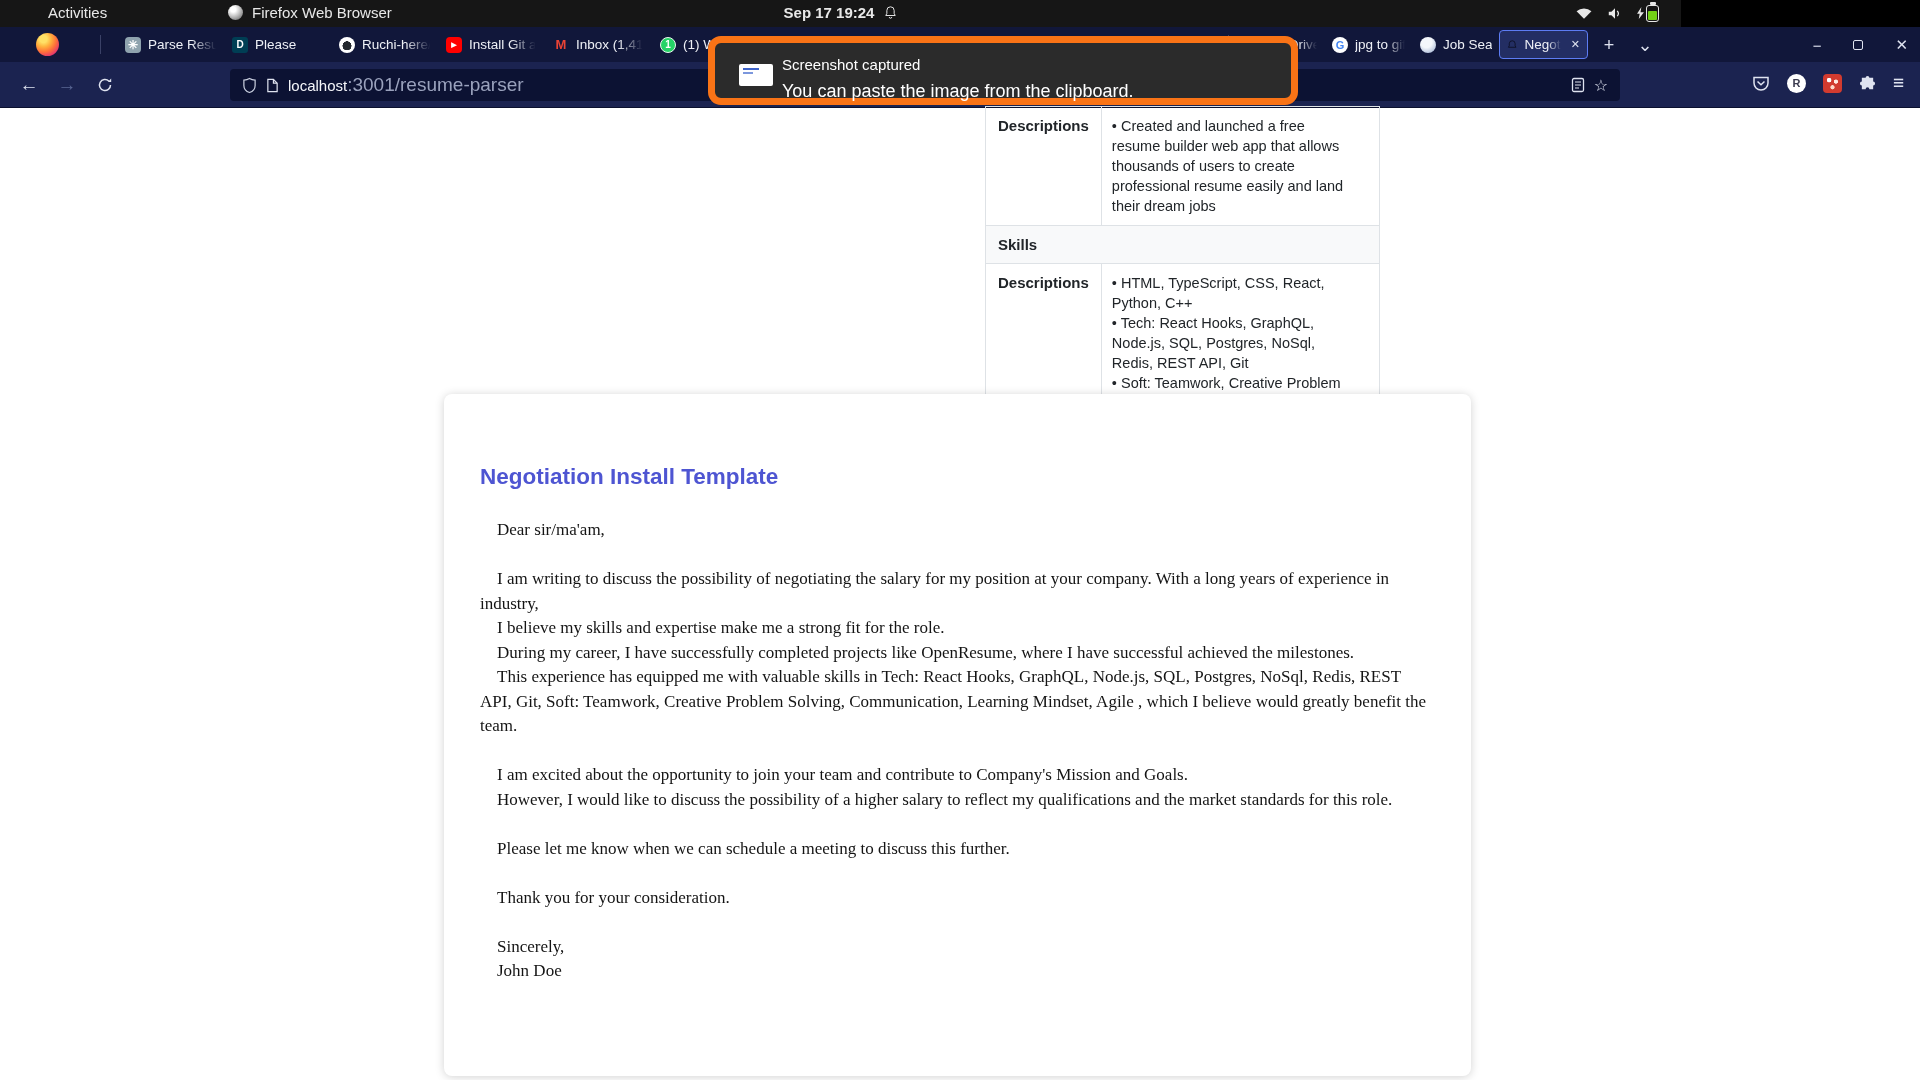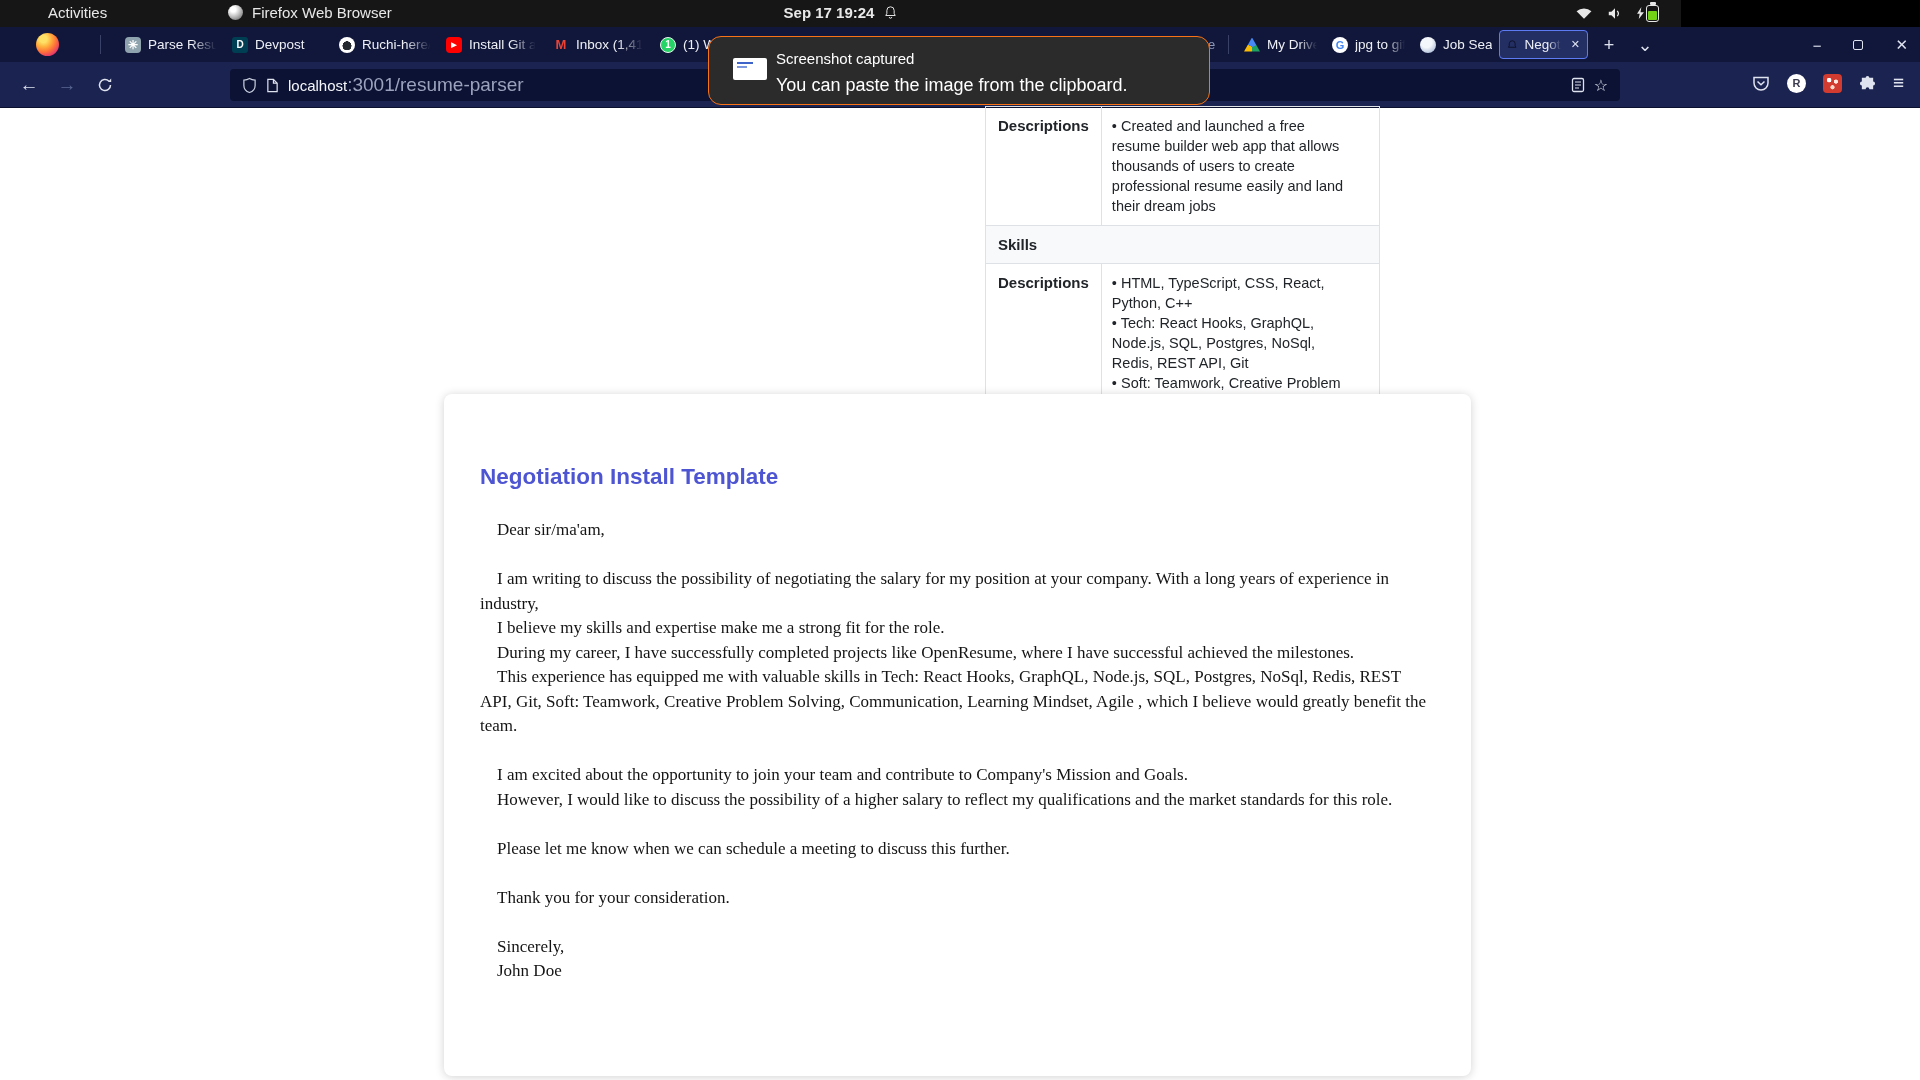--- a/index.html
+++ b/index.html
@@ -85,22 +85,22 @@
   .cell-value { padding:9px 28px 9px 10px; font-size:14.5px; line-height:20px; }
   .cell-section { background:#f8f9fa; font-weight:700; font-size:15px; padding:10px 12px; }
 
   .letter-card { position:absolute; left:444px; top:286px; width:1027px; height:682px; background:#fff;
                  border-radius:8px; box-shadow:0 1px 10px rgba(0,0,0,0.18); padding:70px 38px 0 36px; }
   .letter-title { color:#4e55d2; font-size:22.5px; font-weight:700; margin-bottom:28px; }
   .letter-body { width:950px; font-family:"Liberation Serif", serif; font-size:17px; line-height:24.5px;
                  color:#141414; white-space:pre-wrap; }
 
   
-  .notif { position:absolute; left:708px; top:36px; width:502px; height:69px; background:#2b2b2b;
-           border:1px solid #f97316; border-radius:13px; z-index:20; }
+  .notif { position:absolute; left:708px; top:36px; width:590px; height:69px; background:#2b2b2b;
+           border:7px solid #f97316; border-radius:13px; z-index:20; }
   .notif-thumb { position:absolute; left:24px; top:21px; width:34px; height:22px; background:#fff;
                  border-radius:2px; overflow:hidden; }
   .notif-thumb i { position:absolute; left:4px; top:4px; width:16px; height:2px; background:#3f64c9; }
   .notif-thumb i + i { top:8px; width:10px; background:#7c97dd; }
   .notif-title { position:absolute; left:67px; top:13px; color:#fff; font-size:15px; }
   .notif-body  { position:absolute; left:67px; top:38px; color:#ffffff; font-size:18px; }
 
   svg { display:block; }
 </style>
 </head>
@@ -145,21 +145,21 @@
     <div class="ff-logo"></div>
     <div class="tab-sep" style="left:100px"></div>
 
     <div class="tabs-left">
       <div class="tab">
         <span class="fav fav-chatgpt">✳</span>
         <span class="tab-label fade">Parse Resu</span>
       </div>
       <div class="tab">
         <span class="fav fav-devpost">D</span>
-        <span class="tab-label">Devpost</span>
+        <span class="tab-label">Please</span>
       </div>
       <div class="tab">
         <span class="fav fav-github"></span>
         <span class="tab-label fade">Ruchi-here/</span>
       </div>
       <div class="tab">
         <span class="fav fav-youtube">▶</span>
         <span class="tab-label fade">Install Git a</span>
       </div>
       <div class="tab">

